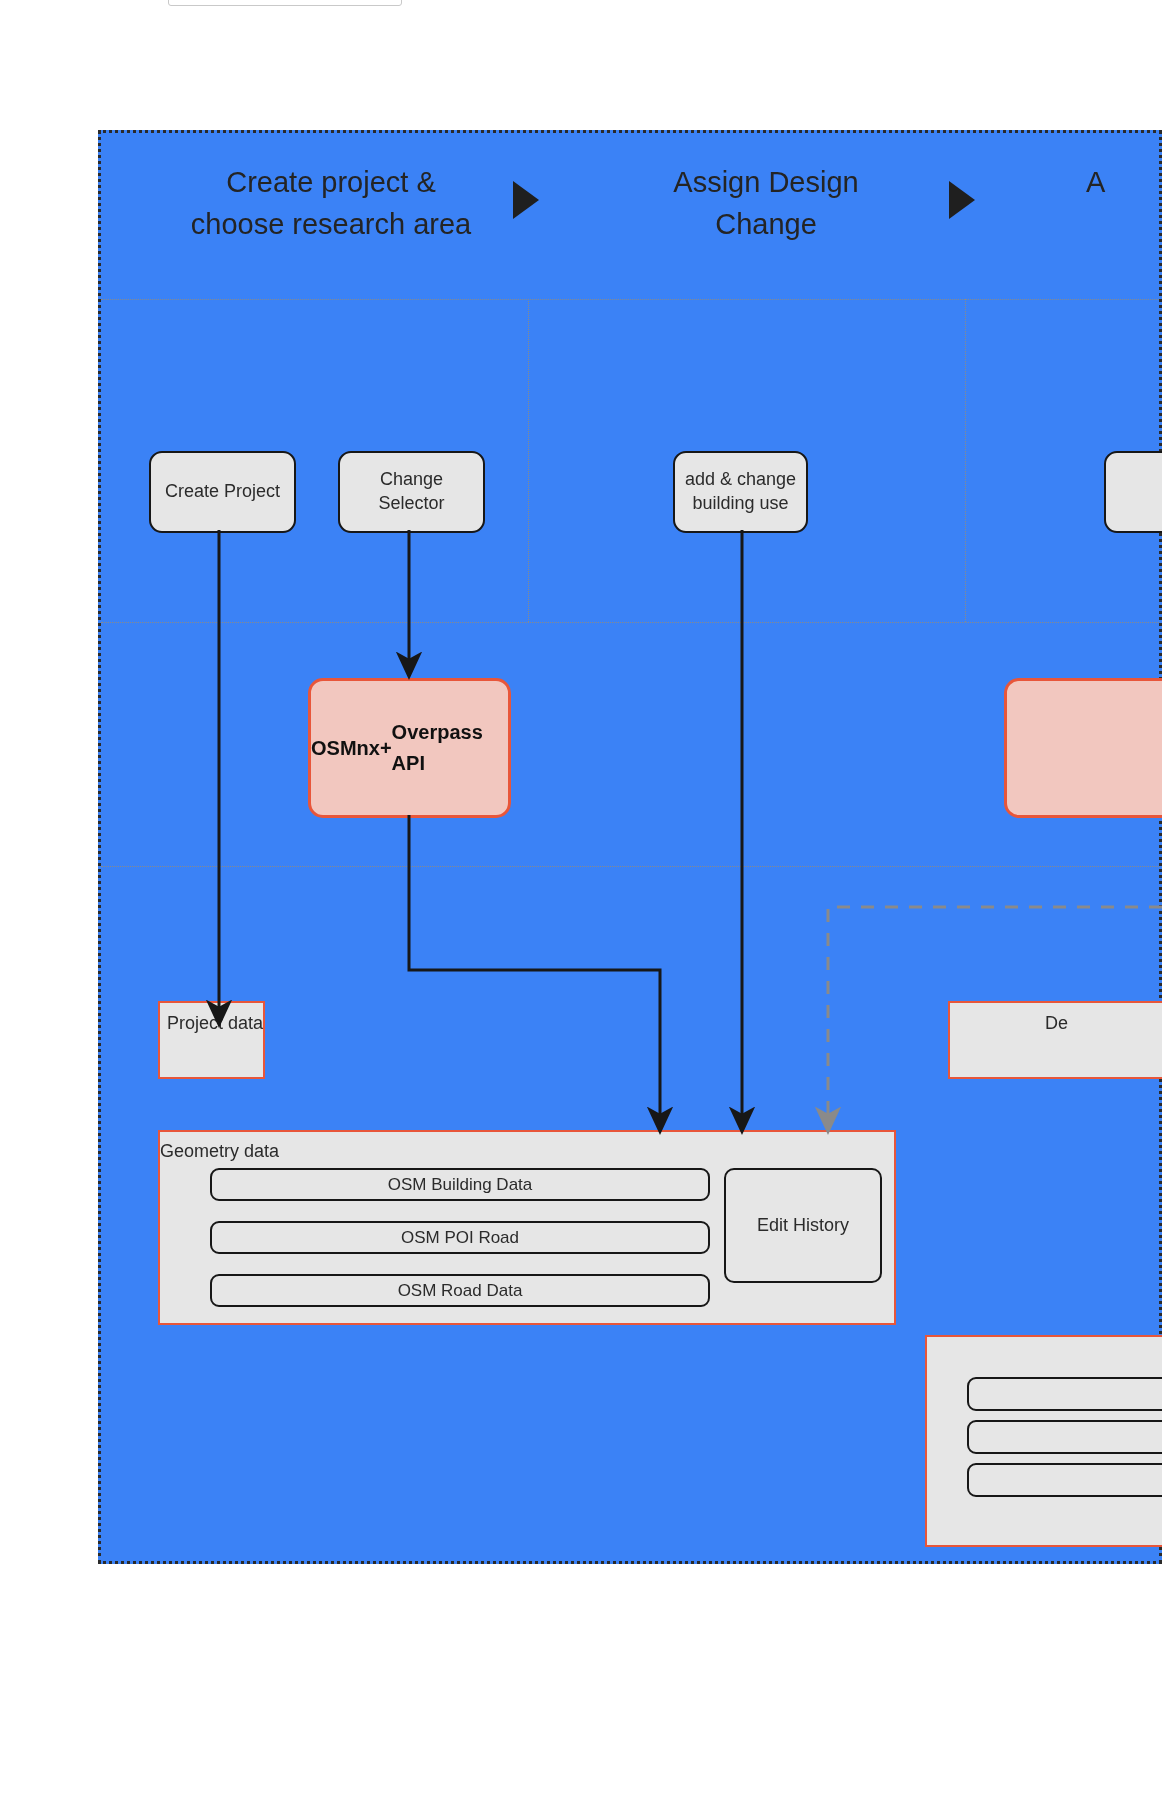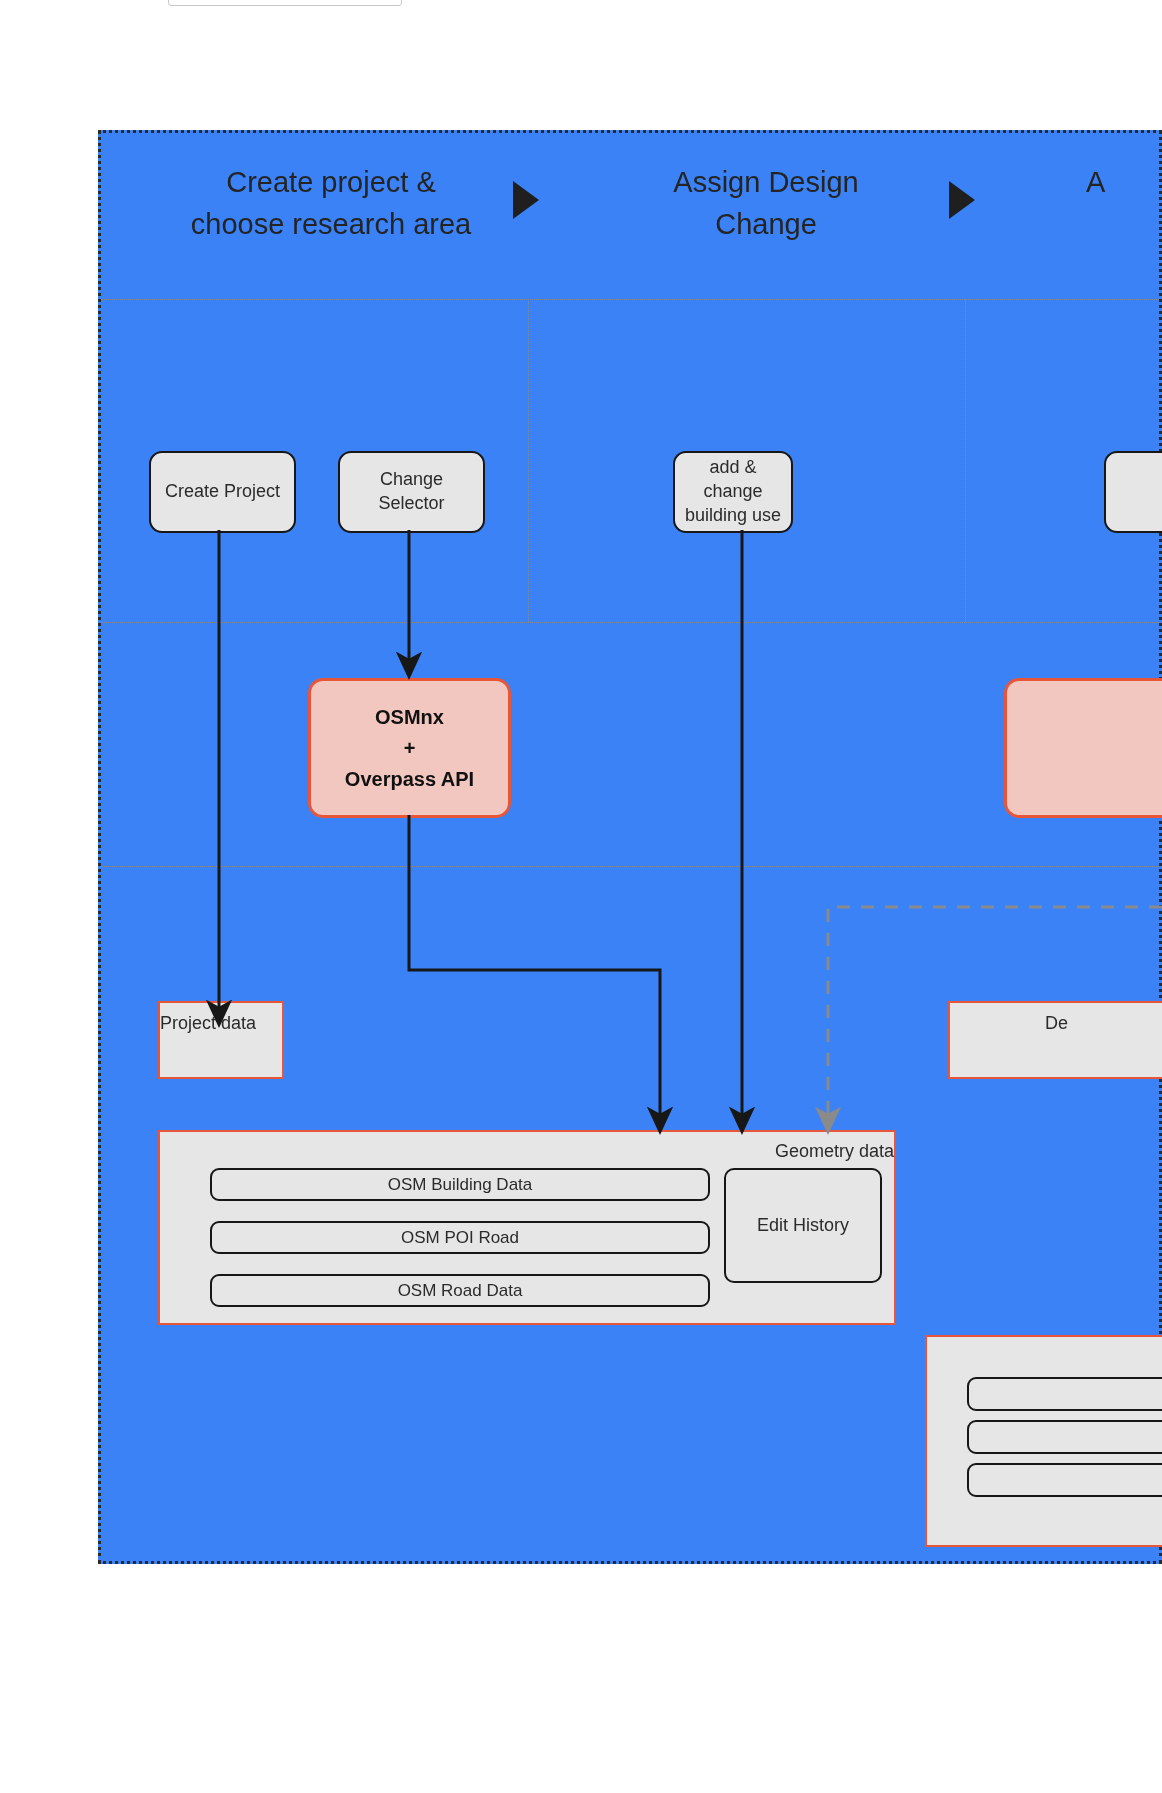--- a/index.html
+++ b/index.html
@@ -108,32 +108,31 @@
     align-items: center;
     justify-content: center;
     text-align: center;
     font-size: 18px;
     line-height: 1.33;
     color: #2b2b2b;
     padding: 4px 8px;
   }
   .rbox.create-project { left: 48px;  top: 318px; width: 147px; height: 82px; }
   .rbox.region-selector{ left: 237px; top: 318px; width: 147px; height: 82px; }
-  .rbox.building-use   { left: 572px; top: 318px; width: 120px; height: 82px; }
+  .rbox.building-use   { left: 572px; top: 318px; width: 135px; height: 82px; }
   .rbox.partial-right  { left: 1003px;top: 318px; width: 147px; height: 82px; }
 
   
   .api-box {
     position: absolute;
     box-sizing: border-box;
     border: 3px solid #e8563a;
     border-radius: 15px;
     background: #f2c7bf;
     display: flex;
-    flex-direction: column;
     align-items: center;
     justify-content: center;
     font-weight: bold;
     font-size: 20px;
     line-height: 1.55;
     color: #111111;
   }
   .api-box.osmnx   { left: 207px; top: 545px; width: 203px; height: 140px; }
   .api-box.partial { left: 903px; top: 545px; width: 203px; height: 140px; }
 
@@ -141,43 +140,43 @@
   .dbox {
     position: absolute;
     box-sizing: border-box;
     border: 2.6px solid #e8563a;
     background: #e6e6e6;
     font-size: 18px;
     color: #2b2b2b;
     text-align: center;
   }
   .dbox.project-data {
-    left: 57px; top: 868px; width: 126px; height: 78px;
-    display: flex; align-items: flex-start; justify-content: flex-start;
+    left: 57px; top: 868px; width: 107px; height: 78px;
+    display: flex; align-items: flex-start; justify-content: flex-end;
     padding-top: 10px;
   }
   .dbox.design-data {
     left: 847px; top: 868px; width: 217px; height: 78px;
     display: flex; align-items: flex-start; justify-content: center;
     padding-top: 10px;
   }
 
   
   .geometry-group {
     position: absolute;
     left: 57px;
     top: 997px;
     width: 738px;
     height: 195px;
     box-sizing: border-box;
     border: 2.6px solid #e8563a;
     background: #e6e6e6;
   }
   .geometry-title {
-    text-align: right;
+    text-align: left;
     font-size: 18px;
     color: #2b2b2b;
     padding-top: 9px;
   }
   .geo-inner {
     display: flex;
     gap: 14px;
     padding: 6px 12px 0 50px;
   }
   .geo-list {

